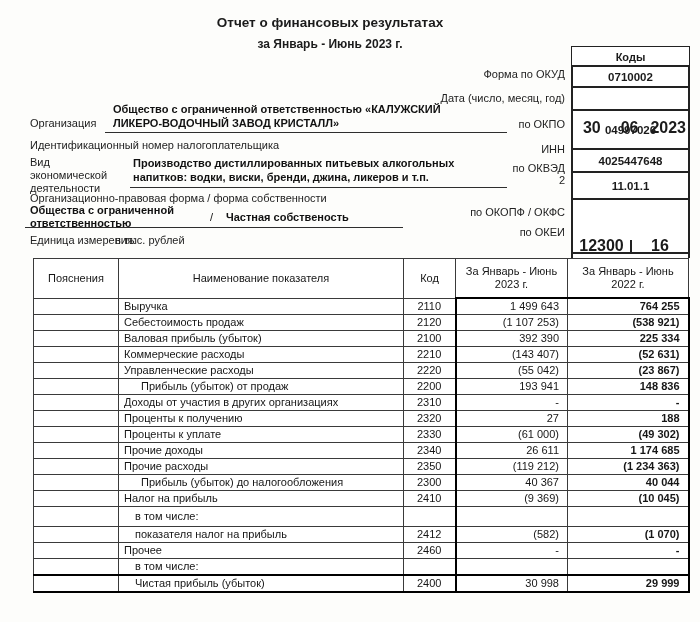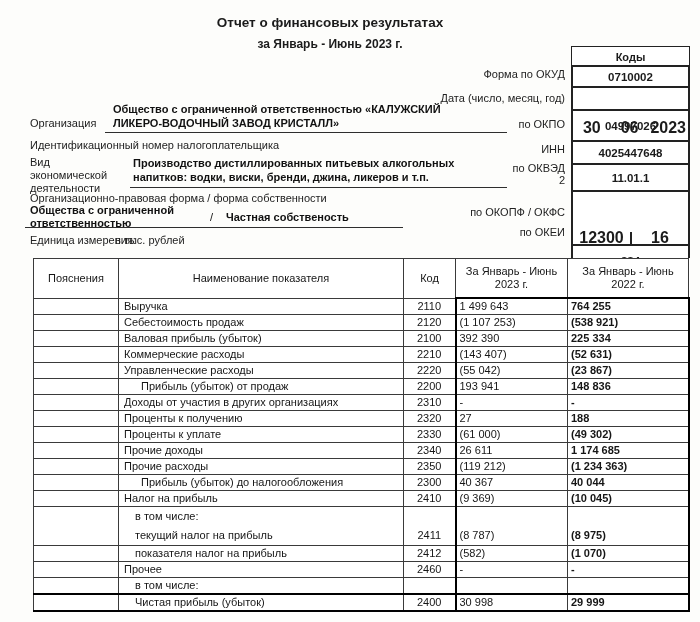--- a/index.html
+++ b/index.html
@@ -33,21 +33,21 @@
   .fin-table{position:absolute;left:33px;top:258px;border-radius:15px;}
   table{border-collapse:collapse;table-layout:fixed;width:655px;background:#fff;}
   th,td{border:1px solid #3a3a3a;font-size:11px;font-weight:normal;color:#161616;
         overflow:hidden;white-space:nowrap;}
   th{height:36px;text-align:center;padding:1px 3px;line-height:13px;white-space:normal;}
   td{height:15px;line-height:13px;padding:0 3px;}
   td.c-name{padding-left:5px;text-align:left;}
   tr.ind1 td.c-name{padding-left:16px;}
   tr.ind2 td.c-name{padding-left:22px;}
   td.c-code{text-align:center;}
-  td.c-v1,td.c-v2{text-align:left;padding-right:18px;}
+  td.c-v1,td.c-v2{text-align:right;padding-right:8px;}
   td.c-v1{border-left:2px solid #000;}
   td.c-v2{border-right:2px solid #000;font-weight:bold;}
   tr.first td.c-v1,tr.first td.c-v2{border-top:2px solid #000;}
   tr.nob td{border-bottom:0;}
   tr.not td{border-top:0;}
   tr.not td.c-v1{border-left:2px solid #000;}
   tr.not td.c-v2{border-right:2px solid #000;}
   tr.tall td{height:19px;}
   tr.final td{border-top:2px solid #000;border-bottom:2px solid #000;}
 </style>
@@ -66,21 +66,21 @@
 <div class="rlabel" style="top:226px;">по ОКЕИ</div>
 
 <div class="codes">
   <div class="cbox hd" style="height:21px;">Коды</div>
   <div class="cbox" style="height:23px;">0710002</div>
   <div class="crow" style="height:25px;">
     <div class="ccell" style="width:39px;">30</div>
     <div class="ccell" style="width:37px;">06</div>
     <div class="ccell" style="width:43px;">2023</div>
   </div>
-  <div class="cbox" style="height:33px;">04997026</div>
+  <div class="cbox" style="height:41px;">04997026</div>
   <div class="cbox" style="height:25px;">4025447648</div>
   <div class="cbox" style="height:29px;">11.01.1</div>
   <div class="crow" style="height:56px;">
     <div class="ccell" style="width:59px;">12300</div>
     <div class="ccell" style="width:60px;">16</div>
   </div>
   <div class="cbox" style="height:34px;">384</div>
 </div>
 
 <div class="lbl" style="left:30px;top:117px;">Организация</div>
@@ -210,27 +210,20 @@
     <td class="c-v1">(9 369)</td>
     <td class="c-v2">(10 045)</td>
   </tr>
   <tr class="ind1 nob tall">
     <td class="c-exp"></td>
     <td class="c-name">в том числе:</td>
     <td class="c-code"></td>
     <td class="c-v1"></td>
     <td class="c-v2"></td>
   </tr>
-  <tr class="ind1 not tall">
-    <td class="c-exp"></td>
-    <td class="c-name">текущий налог на прибыль</td>
-    <td class="c-code">2411</td>
-    <td class="c-v1">(8 787)</td>
-    <td class="c-v2">(8 975)</td>
-  </tr>
   <tr class="ind1">
     <td class="c-exp"></td>
     <td class="c-name">показателя налог на прибыль</td>
     <td class="c-code">2412</td>
     <td class="c-v1">(582)</td>
     <td class="c-v2">(1 070)</td>
   </tr>
   <tr>
     <td class="c-exp"></td>
     <td class="c-name">Прочее</td>

